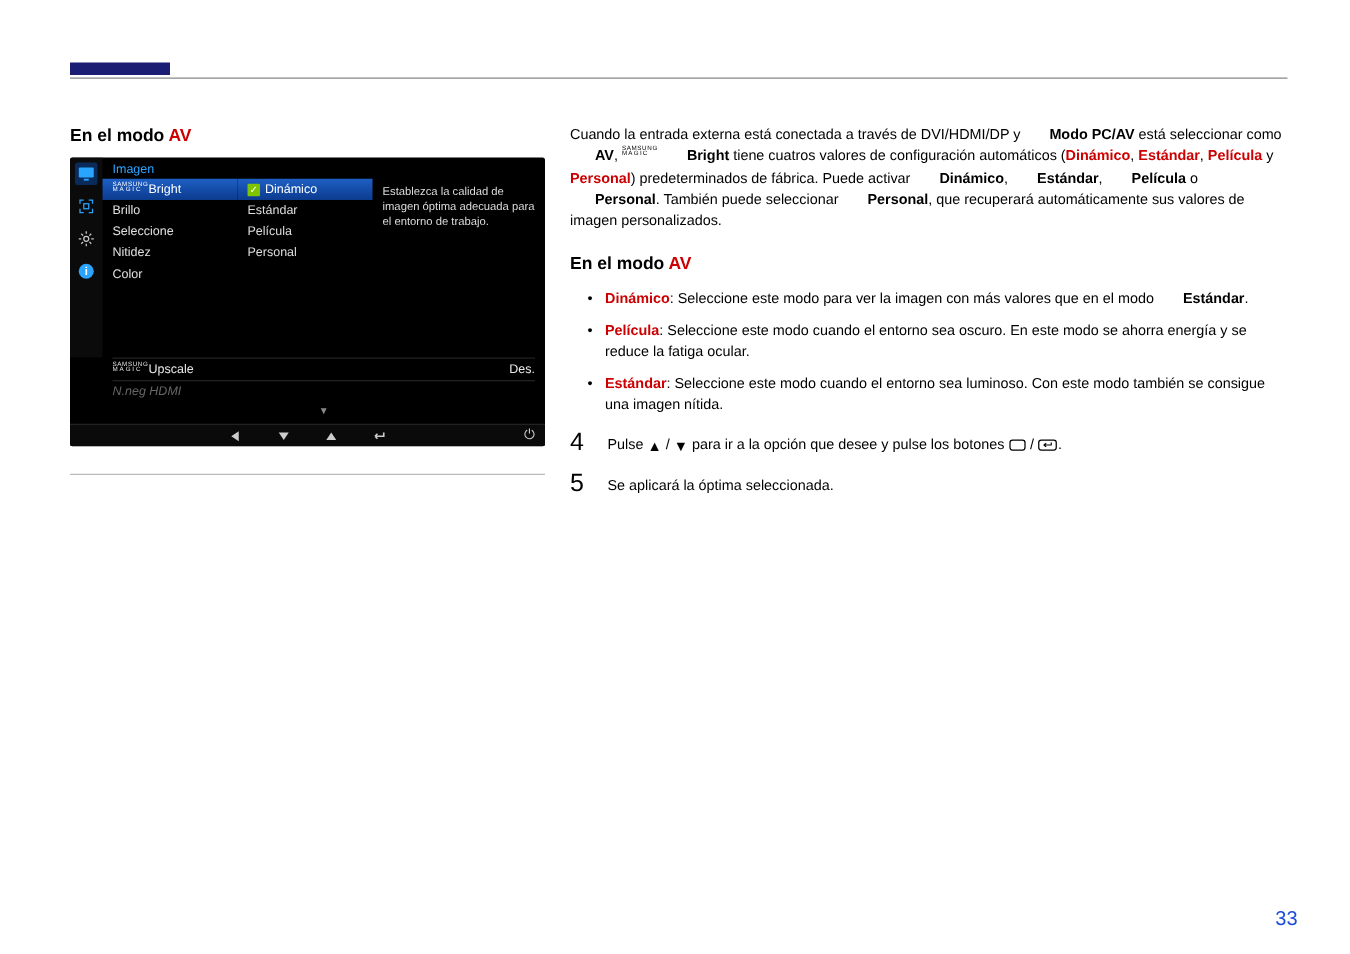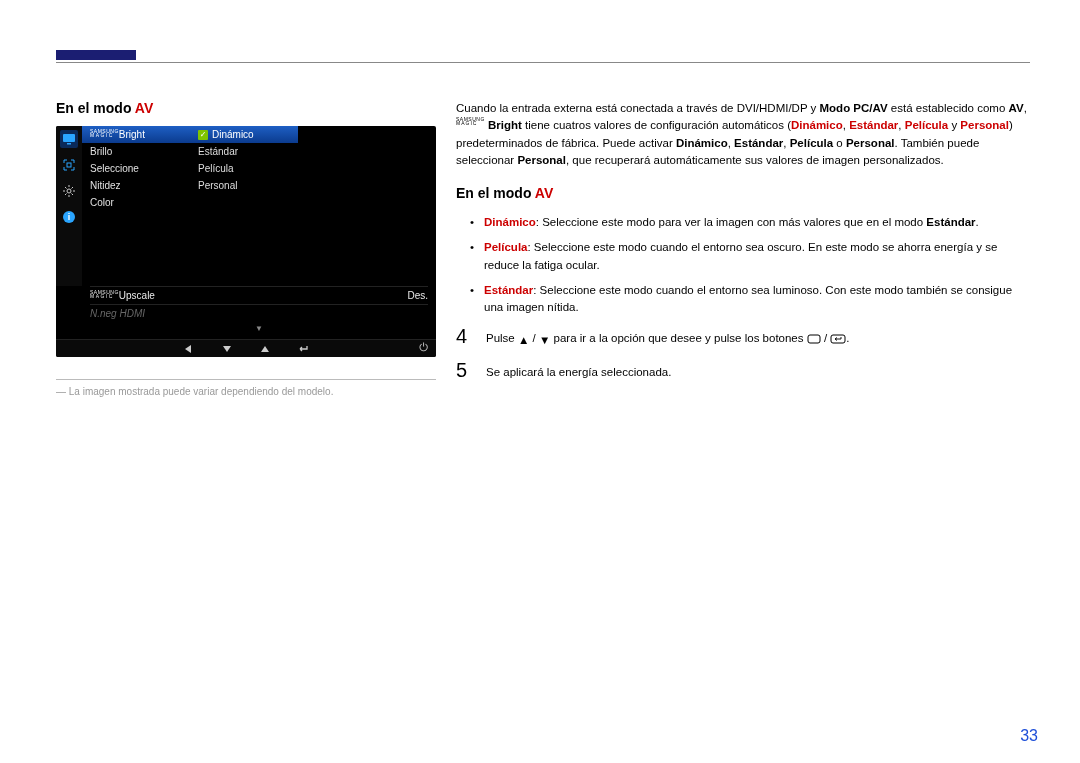--- a/index.html
+++ b/index.html
@@ -31,21 +31,21 @@
   .osd-lower { padding: 0 8px 4px 34px; }
   .osd-lower-row { display:flex; justify-content: space-between; padding: 3px 0; font-size:10px; border-top: 1px solid #222;}
   .osd-bottom { height: 18px; background: #0a0a0a; display:flex; align-items:center; justify-content:center; gap: 24px; border-top:1px solid #222;}
   .nav-icon { width:14px; height:10px; display:flex; align-items:center; justify-content:center; color:#ccc; font-size:10px;}
   .pwr { position:absolute; right:8px; bottom:3px; font-size:11px; color:#ccc;}
   .thin-rule { border: none; border-top: 1px solid #bbb; margin: 22px 0 6px; }
   .note { font-size: 10px; color: #999; }
   .note::before { content: "― "; color:#999;}
   .para { margin-bottom: 6px; font-size: 11.5px; line-height:1.5; }
   .red { color: #c00; font-weight: bold; }
-  .bold { font-weight: bold; }
+  .bold { font-weight: bold; margin-left: 20px; }
   .bullets { margin: 6px 0 10px 14px; }
   .bullets li { list-style: none; position: relative; padding-left: 14px; margin-bottom: 8px; font-size:11.5px; line-height:1.5;}
   .bullets li::before { content: "•"; position:absolute; left:0; top:0; }
   .steps { }
   .step { display:flex; gap:14px; margin-bottom:10px; font-size:11.5px; }
   .step-num { font-size: 20px; font-weight: 300; width: 16px; flex:0 0 16px; line-height:1; }
   .step-text { flex:1; padding-top:4px; }
   .sym { display:inline-block; vertical-align: -2px; }
   .pagenum { position:absolute; right: 42px; bottom: 18px; font-size: 16px; color:#1d4ed8; }
   .dim { color:#666;font-style:italic; }
@@ -96,39 +96,41 @@
                 </svg>
             </div>
             <div class="sidebar-icon">
               <svg width="14" height="14" viewBox="0 0 14 14">
                   <circle cx="7" cy="7" r="6" fill="#2aa5ff"></circle>
                   <text x="7" y="10" text-anchor="middle" font-size="9" fill="#fff" font-family="Arial" font-weight="bold">i</text>
                 </svg>
             </div>
           </div>
           <div class="osd-main">
+            <div class="osd-title">Imagen</div>
             <div class="osd-rows">
               <div class="osd-col1">
                 <div class="osd-item hl">
                   <span class="brand-small"><span>SAMSUNG</span><br><span style="letter-spacing:1.5px">MAGIC</span></span><span>Bright</span>
                 </div>
                 <div class="osd-item">Brillo</div>
                 <div class="osd-item">Seleccione</div>
                 <div class="osd-item">Nitidez</div>
                 <div class="osd-item">Color</div>
               </div>
               <div class="osd-col2">
                 <div class="osd-opt hl">
                   <span class="check">✓</span>
                   <span>Dinámico</span>
                 </div>
                 <div class="osd-opt">Estándar</div>
                 <div class="osd-opt">Película</div>
                 <div class="osd-opt">Personal</div>
               </div>
+              <div class="osd-desc">Establezca la calidad de imagen óptima adecuada para el entorno de trabajo.</div>
             </div>
           </div>
         </div>
         <div class="osd-lower">
           <div class="osd-lower-row">
             <span>
               <span class="brand-small"><span>SAMSUNG</span><br><span style="letter-spacing:1.5px">MAGIC</span></span><span>Upscale</span>
             </span>
             <span>Des.</span>
           </div>
@@ -157,26 +159,25 @@
           <span class="nav-icon">
               <svg width="14" height="10">
                 <path d="M11 2 L11 5 L4 5 M4 5 L6 3 M4 5 L6 7" stroke="#ccc" stroke-width="1.3" fill="none"></path>
               </svg>
             </span>
           <span class="pwr">⏻</span>
         </div>
       </div>
 
       <hr class="thin-rule">
-      <div class="note">La imagen mostrada puede variar dependiendo del modelo.</div>
     </div>
 
     <div class="right">
       <p class="para">
-        <span>Cuando la entrada externa está conectada a través de DVI/HDMI/DP y </span><span class="bold">Modo PC/AV</span><span> está establecido como </span><span class="bold">AV</span><span>, </span><span class="brand-small"><span>SAMSUNG</span><br><span style="letter-spacing:1px">MAGIC</span></span>
+        <span>Cuando la entrada externa está conectada a través de DVI/HDMI/DP y </span><span class="bold">Modo PC/AV</span><span> está seleccionar como </span><span class="bold">AV</span><span>, </span><span class="brand-small"><span>SAMSUNG</span><br><span style="letter-spacing:1px">MAGIC</span></span>
         <span class="bold">Bright</span><span> tiene cuatros valores de configuración automáticos (</span><span class="red">Dinámico</span><span>, </span><span class="red">Estándar</span><span>, </span><span class="red">Película</span><span> y </span><span class="red">Personal</span><span>) predeterminados de fábrica. Puede activar </span><span class="bold">Dinámico</span><span>, </span><span class="bold">Estándar</span><span>, </span><span class="bold">Película</span><span> o </span><span class="bold">Personal</span><span>. También puede seleccionar </span><span class="bold">Personal</span><span>, que recuperará automáticamente sus valores de imagen personalizados.</span>
       </p>
 
       <div class="subhead" style="margin-top:14px;">
         <span>En el modo </span><span class="av">AV</span>
       </div>
 
       <ul class="bullets">
         <li>
           <span class="red">Dinámico</span><span>: Seleccione este modo para ver la imagen con más valores que en el modo </span><span class="bold">Estándar</span><span>.</span>
@@ -196,20 +197,20 @@
             <span>Pulse </span><span class="sym">▲</span> / <span class="sym">▼</span><span> para ir a la opción que desee y pulse los botones </span><span class="sym"><svg width="14" height="10">
                   <rect x="1" y="1" width="12" height="8" rx="2" fill="none" stroke="#000" stroke-width="1"></rect>
                 </svg></span> / <span class="sym"><svg width="16" height="10">
                   <rect x="1" y="1" width="14" height="8" rx="2" fill="none" stroke="#000" stroke-width="1"></rect>
                   <path d="M11 3 L11 5 L5 5 M5 5 L7 3.5 M5 5 L7 6.5" stroke="#000" stroke-width="0.9" fill="none"></path>
                 </svg></span><span>.</span>
           </div>
         </div>
         <div class="step">
           <div class="step-num">5</div>
-          <div class="step-text">Se aplicará la energía seleccionada.</div>
+          <div class="step-text">Se aplicará la óptima seleccionada.</div>
         </div>
       </div>
     </div>
   </div>
 
   <div class="pagenum">33</div>
 </div>
 
 </body></html>

